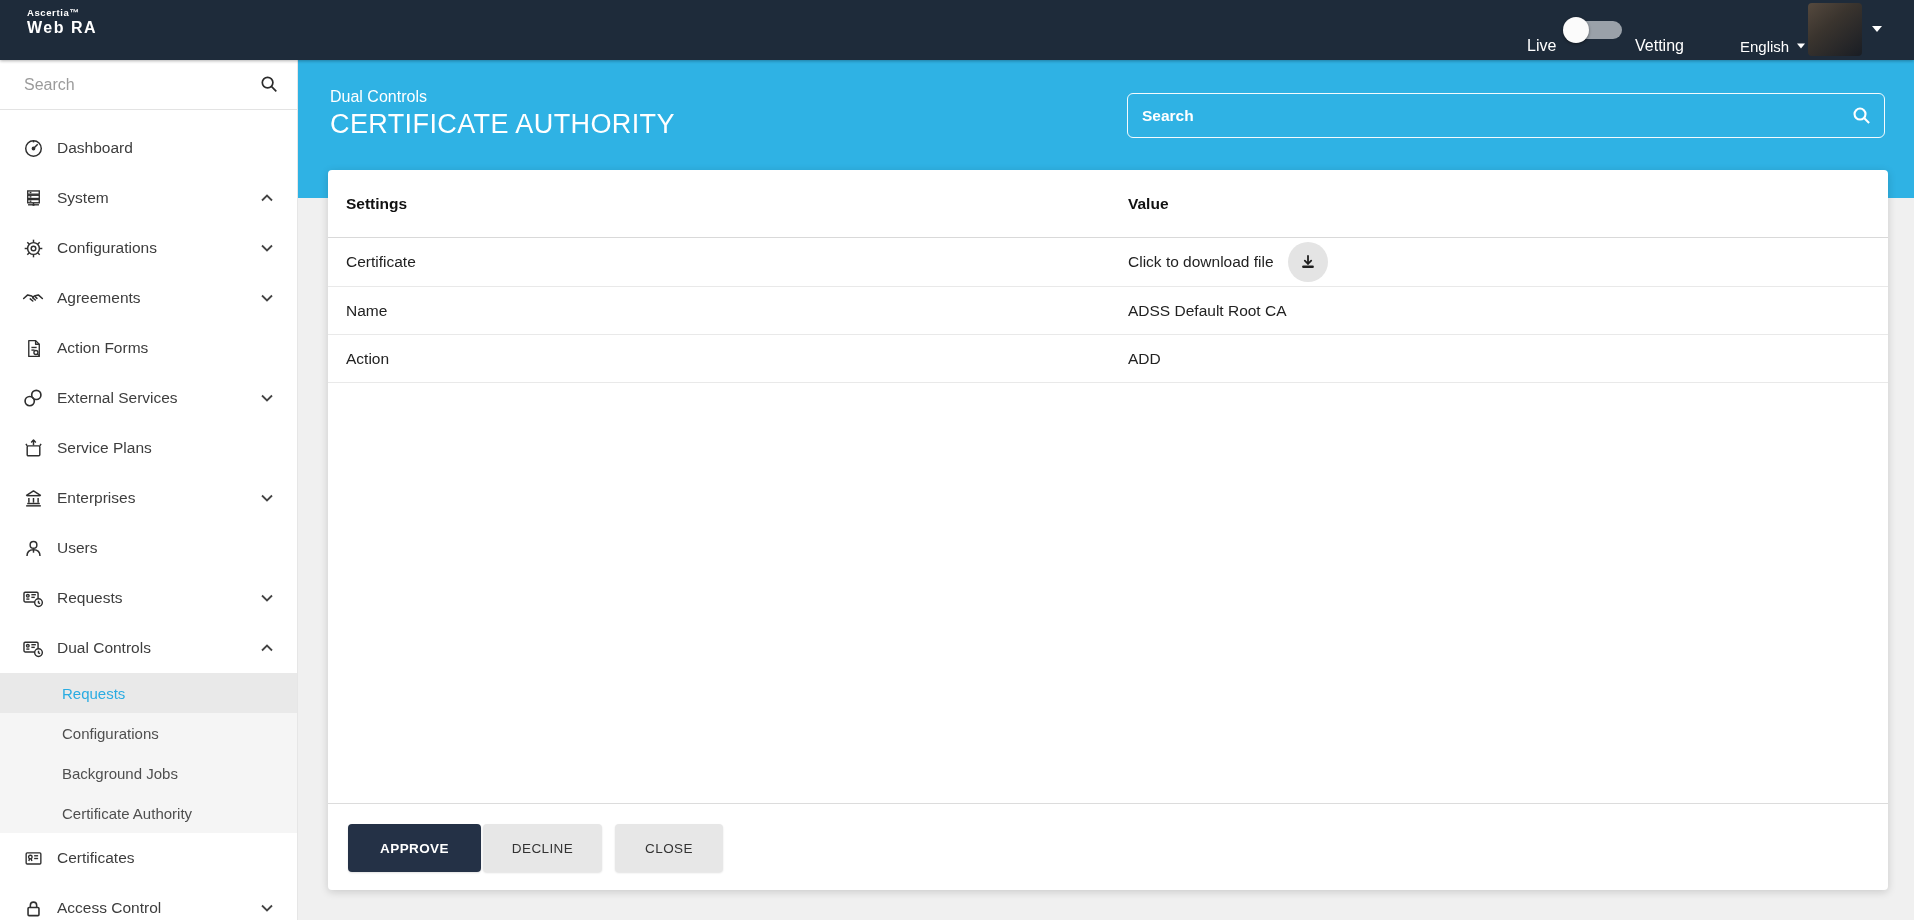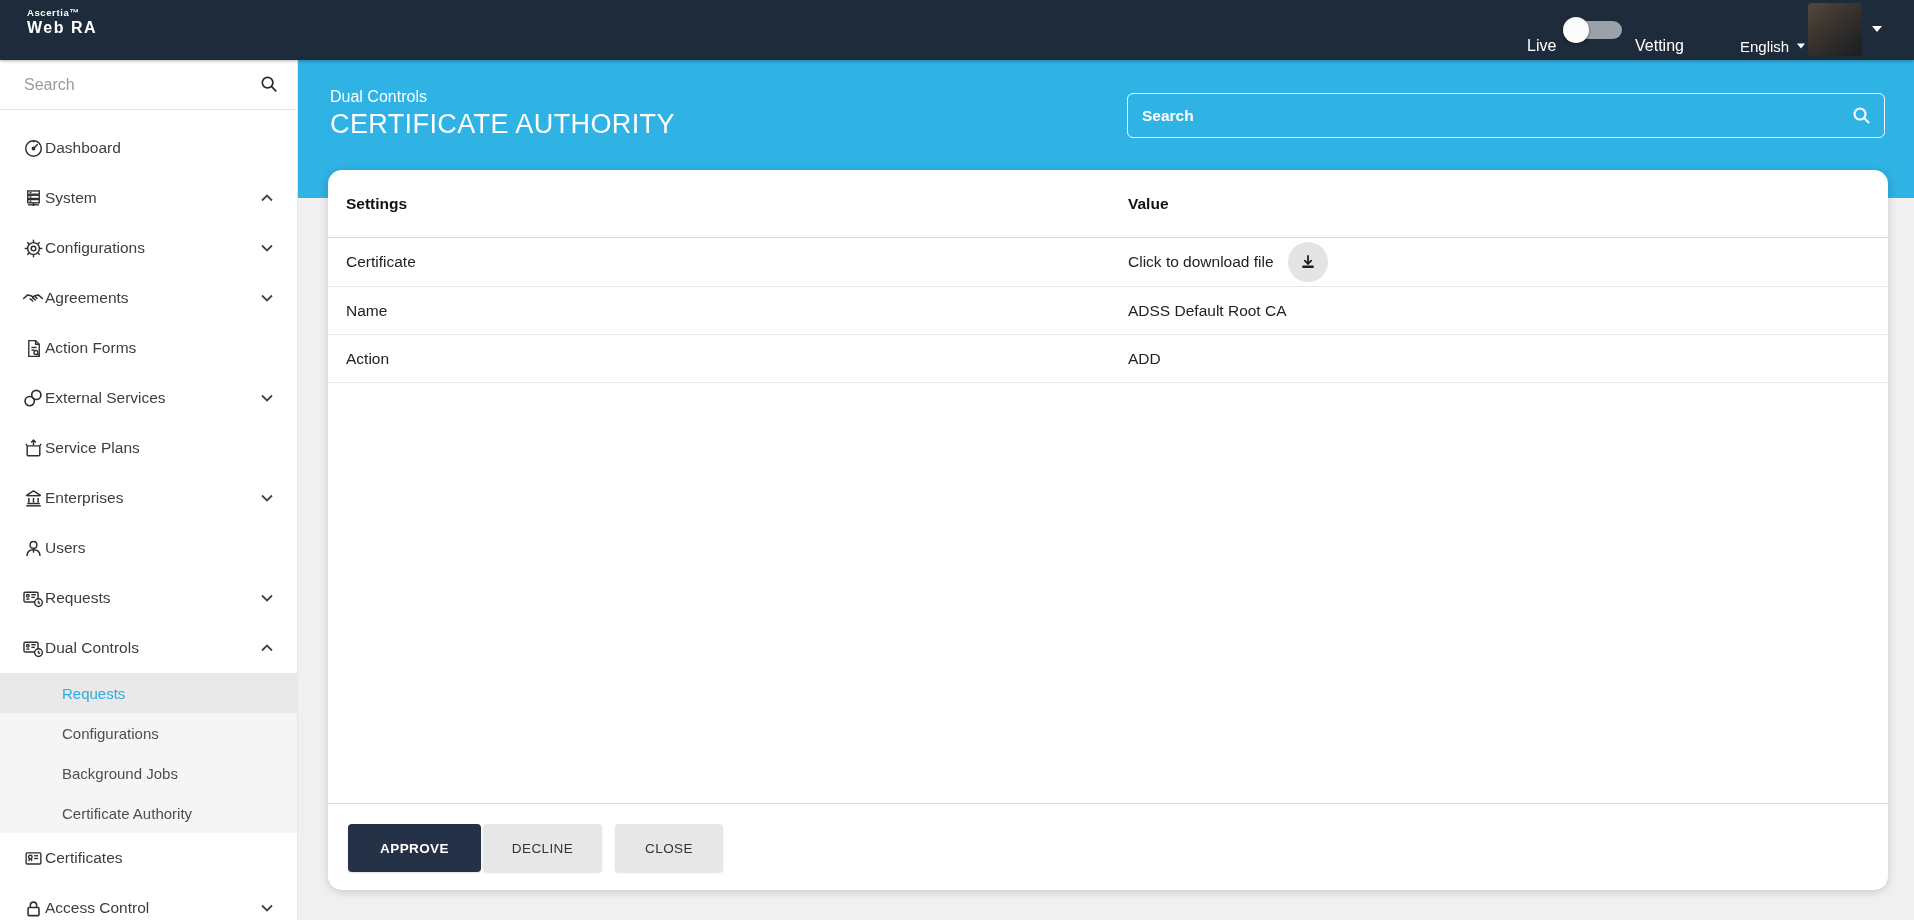--- a/index.html
+++ b/index.html
@@ -29,40 +29,40 @@
   .sidebar { position:absolute; left:0; top:60px; width:298px; height:860px; background:#ffffff; z-index:20;
              border-right:1px solid #e6e6e6; }
   .side-search { position:relative; height:50px; border-bottom:1px solid #e3e3e3; }
   .side-search input { position:absolute; left:24px; top:10px; width:220px; height:30px; border:none; outline:none;
                        font-size:16px; color:#444; background:transparent; font-family:"Liberation Sans",sans-serif; }
   .side-search input::placeholder { color:#9b9b9b; }
   .side-search .mag { position:absolute; right:19px; top:15px; }
   .side-nav { padding-top:13px; }
   .nav-item { position:relative; height:50px; display:flex; align-items:center; padding-left:22px; cursor:pointer; }
   .nav-item .nicon { width:22px; height:22px; flex:0 0 22px; display:flex; align-items:center; justify-content:center; }
-  .nav-item .nlabel { margin-left:1px; font-size:15.5px; color:#3d3d3d; }
+  .nav-item .nlabel { margin-left:13px; font-size:15.5px; color:#3d3d3d; }
   .nav-item .chev { position:absolute; right:24px; top:50%; margin-top:-4px; }
   .sub-list { background:#f5f5f5; }
   .sub-item { height:40px; display:flex; align-items:center; padding-left:62px; font-size:15px; color:#4f4f4f; cursor:pointer; }
   .sub-item.active { background:#e9e9e9; color:#2aace2; }
 
   
   .band { position:absolute; left:298px; top:60px; width:1616px; height:138px; background:#2fb2e4; z-index:10; }
   .band-titles { position:absolute; left:32px; top:28px; color:#ffffff; }
   .band-breadcrumb { font-size:16px; margin-bottom:3px; }
   .band-title { font-size:27px; letter-spacing:.4px; font-weight:400; }
   .band-search { position:absolute; left:829px; top:33px; width:758px; height:45px; border:1px solid rgba(255,255,255,.95);
                  border-radius:6px; }
   .band-search input { position:absolute; left:14px; top:7px; width:690px; height:30px; background:transparent; border:none; outline:none;
                        color:#fff; font-size:15.5px; font-weight:bold; font-family:"Liberation Sans",sans-serif; }
   .band-search input::placeholder { color:#ffffff; opacity:1; }
   .band-search .mag { position:absolute; right:13px; top:12px; }
 
   
-  .card { position:absolute; left:328px; top:170px; width:1560px; height:720px; background:#fff; border-radius:14px;
+  .card { position:absolute; left:328px; top:170px; width:1560px; height:720px; background:#fff; border-radius:4px;
           box-shadow:0 2px 8px rgba(0,0,0,.16); z-index:15; }
   .thead { position:relative; height:68px; border-bottom:1px solid #d9d9d9; }
   .thead .col { position:absolute; top:0; height:68px; display:flex; align-items:center; font-size:15.5px; font-weight:bold; color:#111; }
   .col-settings { left:18px; }
   .col-value { left:800px; }
   .trow { position:relative; height:48px; border-bottom:1px solid #e9e9e9; }
   .trow.tall { height:49px; }
   .trow .setting { position:absolute; left:18px; top:0; height:100%; display:flex; align-items:center; font-size:15.5px; color:#222; }
   .trow .value { position:absolute; left:800px; top:0; height:100%; display:flex; align-items:center; font-size:15.5px; color:#222; gap:14px; }
   .dl-btn { width:40px; height:40px; border-radius:50%; background:#e4e4e4; border:none; display:flex; align-items:center;

